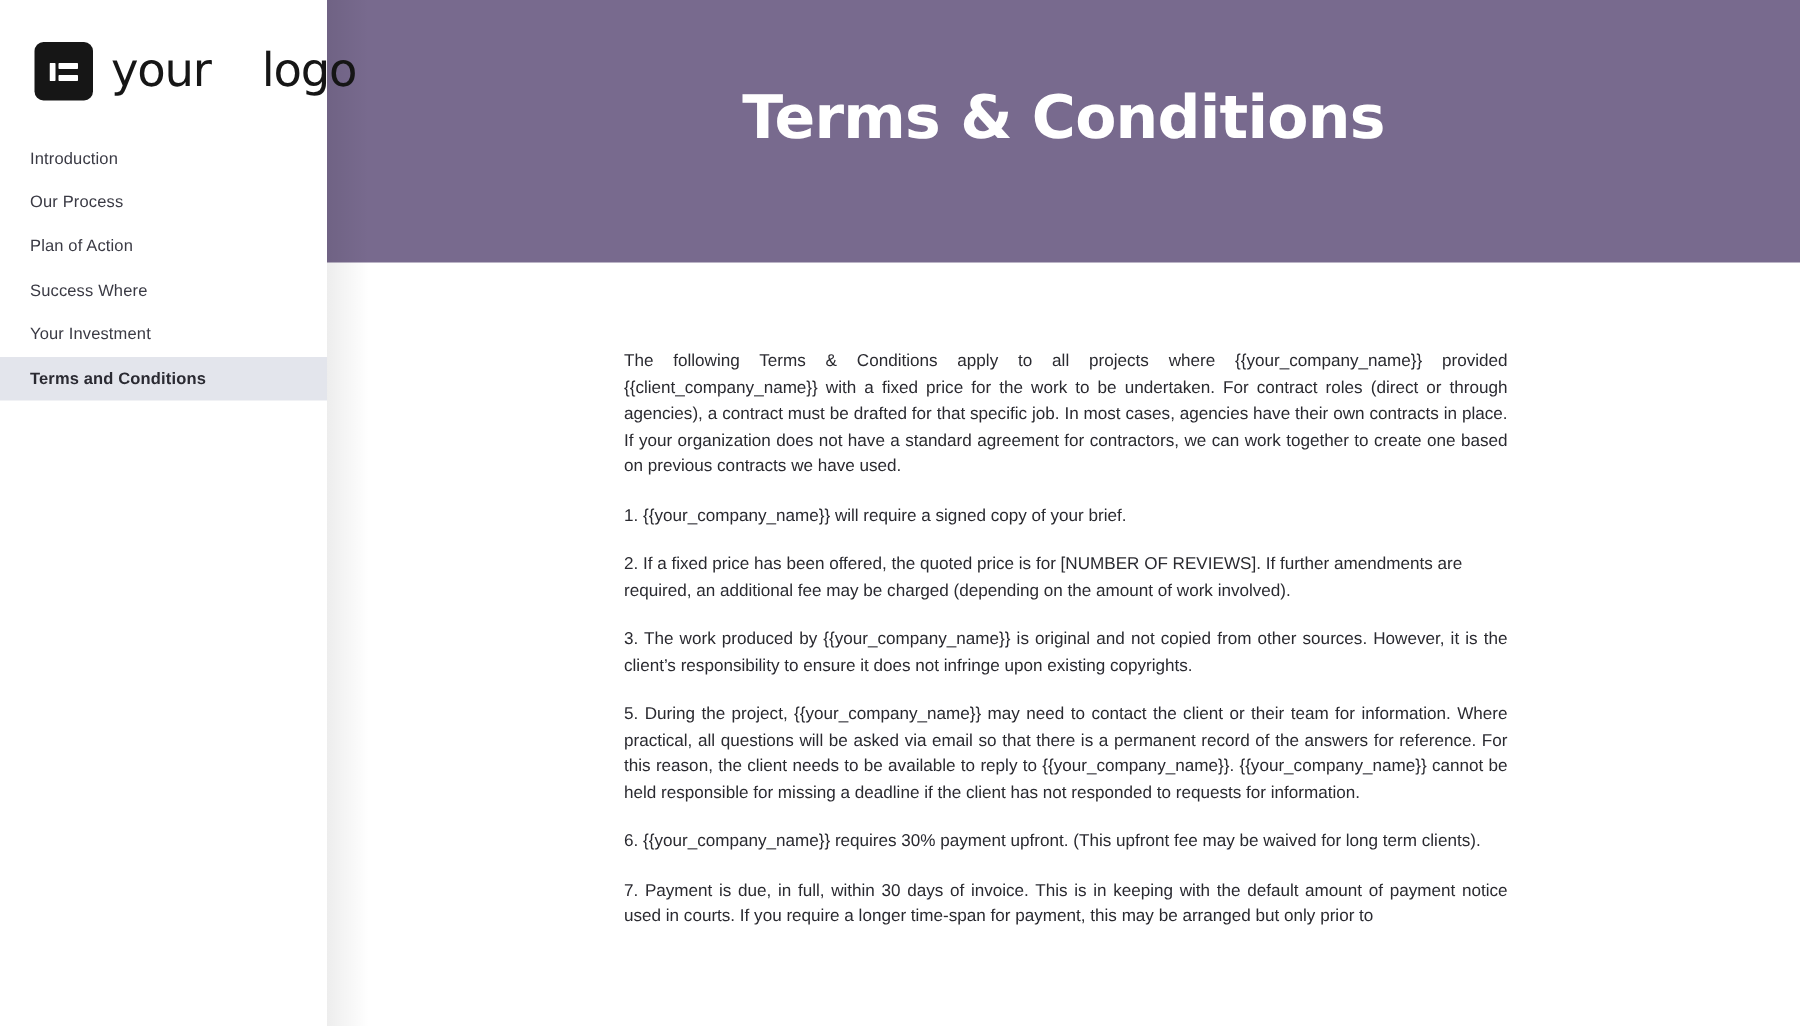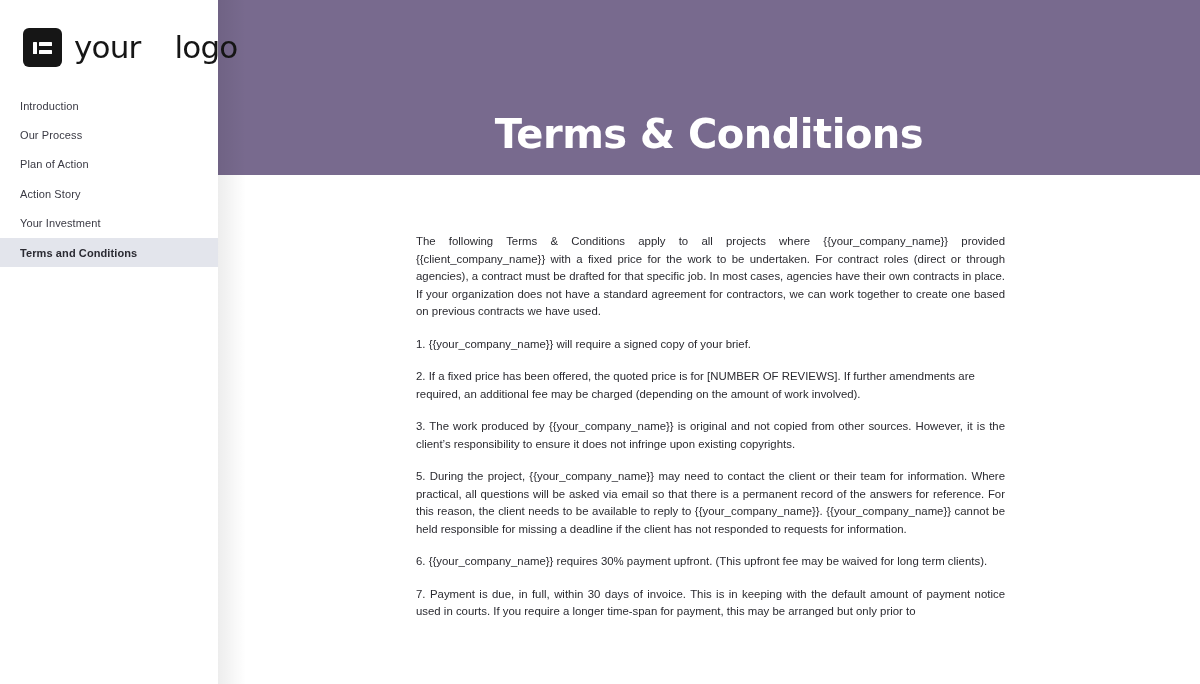--- a/index.html
+++ b/index.html
@@ -42,21 +42,21 @@
 
     
     .main { position: relative; flex: 1; height: 684px; overflow: hidden; }
     .main::before {
       content: ""; position: absolute; left: 0; top: 0; bottom: 0; width: 28px;
       background: linear-gradient(to right, rgba(0,0,0,0.07), rgba(0,0,0,0));
       z-index: 3; pointer-events: none;
     }
     .hero {
       height: 175px; background: #786a8e;
-      display: flex; align-items: flex-end; justify-content: center;
+      display: flex; align-items: center; justify-content: center;
       padding-bottom: 18px;
     }
     .hero-title {
       color: #ffffff; font-size: 40px; font-weight: 700; letter-spacing: -0.5px;
       font-family: "DejaVu Sans", sans-serif;
     }
     .content {
       position: absolute; left: 198px; top: 233px; width: 589px;
       font-size: 11.4px; line-height: 17.6px; color: #2a2a30;
     }
@@ -76,21 +76,21 @@
           <rect x="6" y="9" width="13" height="4" rx="0.5" fill="#ffffff"></rect>
         </svg>
       </div>
       <div class="logo-text"><span class="bold">your</span><span class="light">logo</span></div>
     </div>
 
     <nav class="nav">
       <div class="nav-item">Introduction</div>
       <div class="nav-item">Our Process</div>
       <div class="nav-item">Plan of Action</div>
-      <div class="nav-item">Action Story</div>
+      <div class="nav-item">Success Where</div>
       <div class="nav-item">Your Investment</div>
       <div class="nav-item active">Terms and Conditions</div>
     </nav>
   </aside>
 
   <main class="main">
     <header class="hero">
       <h1 class="hero-title">Terms &amp; Conditions</h1>
     </header>
 

